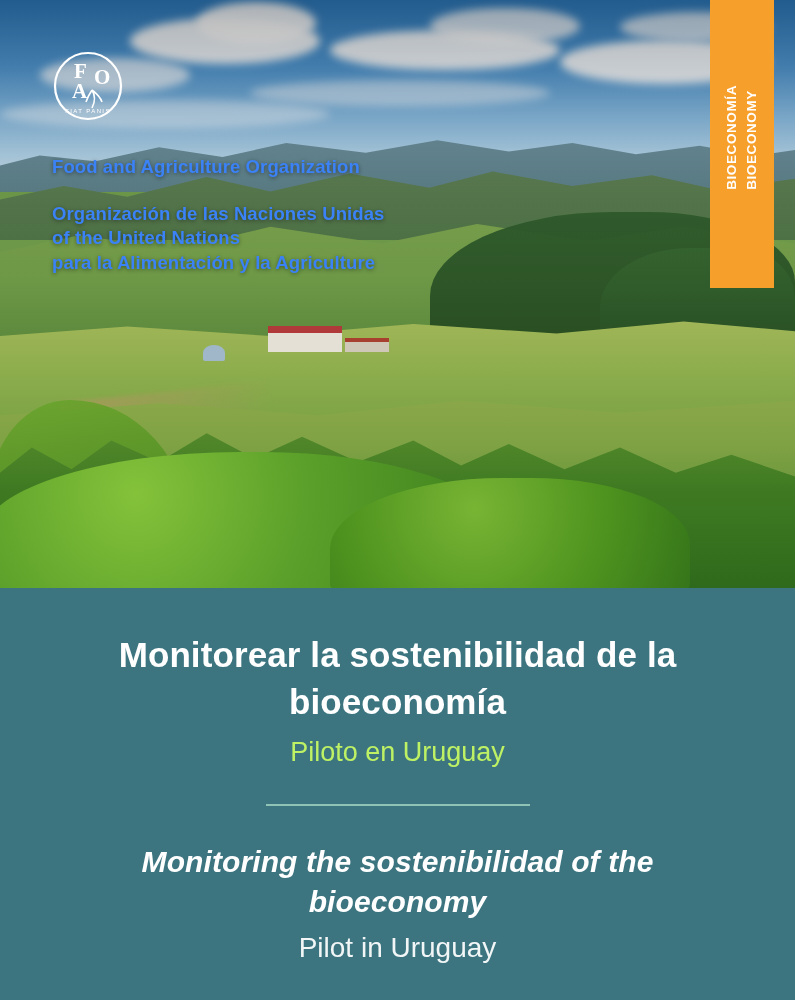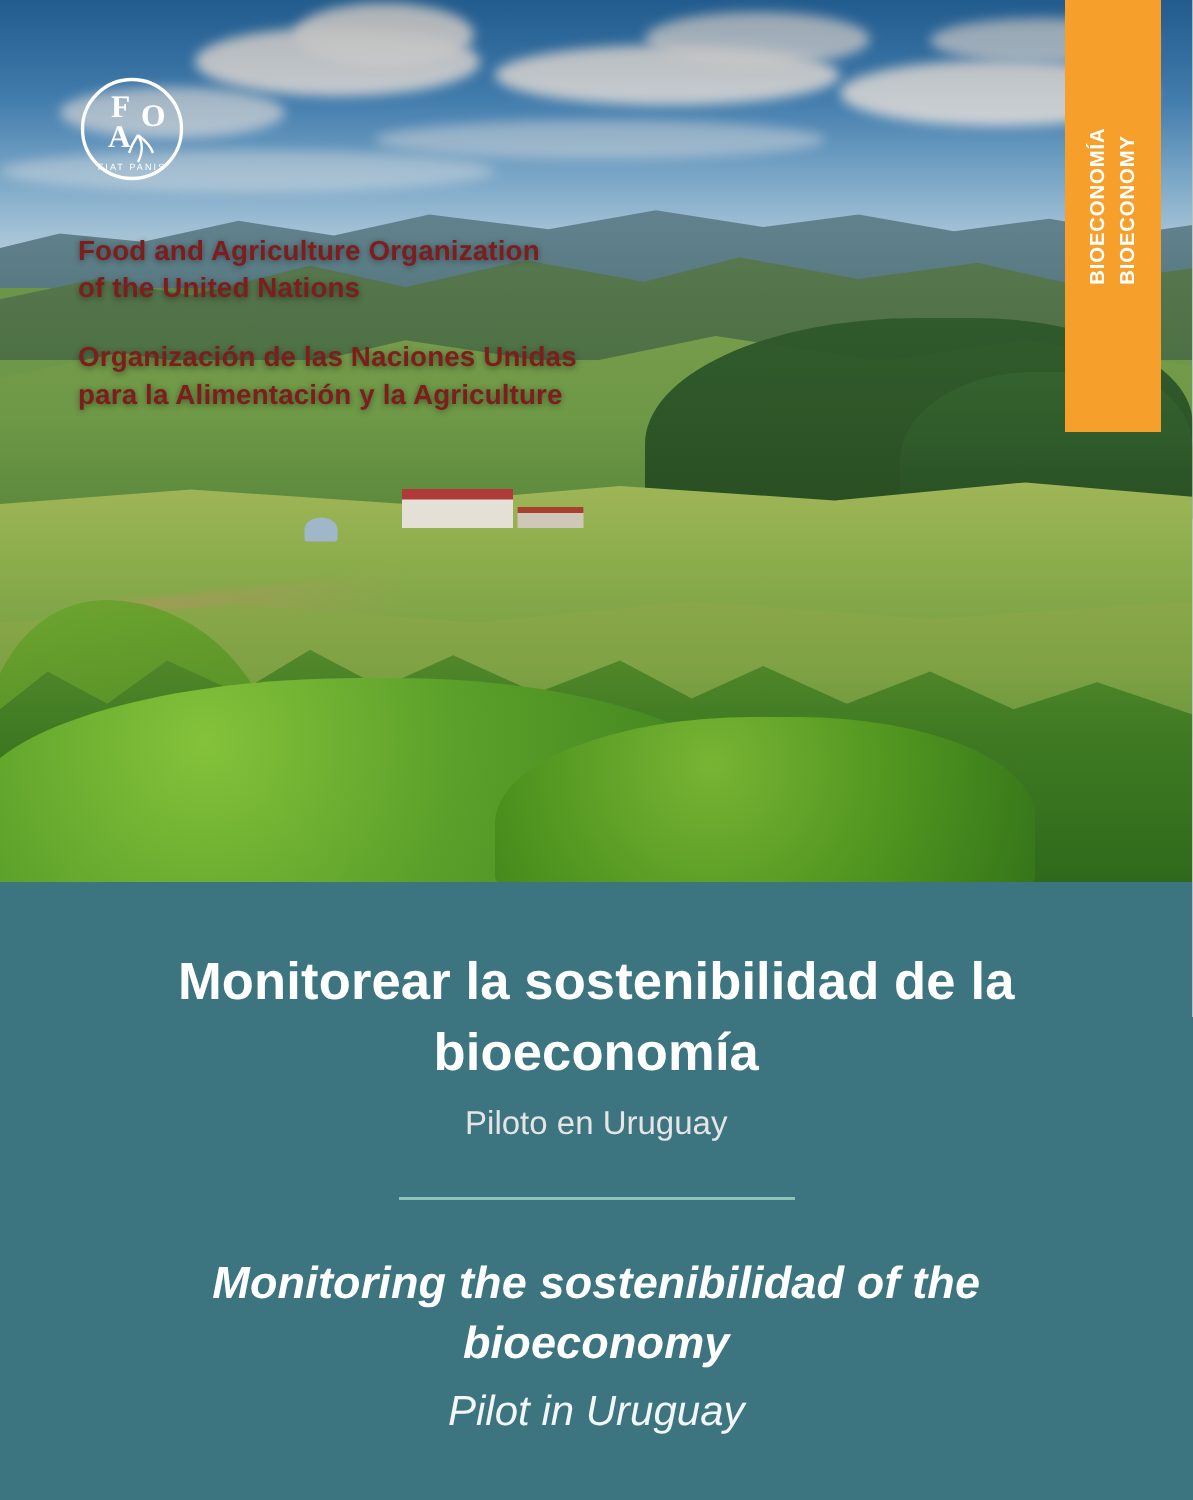--- a/index.html
+++ b/index.html
@@ -138,21 +138,21 @@
 
   
   .fao-logo {
     position: absolute; left: 52px; top: 50px; width: 72px; height: 72px;
   }
   .fao-logo svg { display: block; }
 
   
   .org-block {
     position: absolute; left: 52px; top: 155px; width: 420px;
-    color: #7f1d1d;
+    color: #3b82f6;
     text-shadow: 0 1px 4px rgba(0,0,0,0.45);
   }
   .org-line {
     font-size: 18.5px;
     font-weight: bold;
     line-height: 1.33;
     letter-spacing: .1px;
   }
   .org-block .org-es { margin-top: 22px; }
 
@@ -187,43 +187,42 @@
     text-align: center;
     padding: 44px 66px 0 66px;
   }
   .title-es {
     font-size: 35px;
     font-weight: bold;
     line-height: 1.33;
     letter-spacing: .1px;
   }
   .subtitle-es {
-    font-size: 22px;
+    font-size: 27px;
     font-weight: 300;
     line-height: 1.3;
     margin-top: 10px;
-    color: #e5e5e5;
+    color: #bef264;
   }
   .divider {
     width: 264px;
     height: 2px;
     background: #8fc3b6;
     margin: 34px auto 0 auto;
   }
   .title-en {
     font-size: 30px;
     font-weight: bold;
     font-style: italic;
     line-height: 1.33;
     margin-top: 36px;
     letter-spacing: .1px;
   }
   .subtitle-en {
     font-size: 28px;
-    font-style: italic;
     font-weight: 300;
     line-height: 1.3;
     margin-top: 8px;
     color: #f2f6f6;
   }
 </style>
 </head>
 <body>
 
 <div class="page">
@@ -263,22 +262,22 @@
       <text x="22" y="28" font-family="Liberation Serif, serif" font-size="21" font-weight="bold" fill="#ffffff">F</text>
       <text x="20" y="48" font-family="Liberation Serif, serif" font-size="21" font-weight="bold" fill="#ffffff">A</text>
       <text x="42" y="34" font-family="Liberation Serif, serif" font-size="21" font-weight="bold" fill="#ffffff">O</text>
       <path d="M40 40 q5 8 0 18 M40 40 q-4 6 -6 12 M40 40 q8 6 10 12" fill="none" stroke="#ffffff" stroke-width="1.6"></path>
       <text x="36" y="63" text-anchor="middle" font-family="Liberation Sans, sans-serif" font-size="6" letter-spacing="1.4" fill="#ffffff">FIAT PANIS</text>
     </svg>
   </div>
 
   <div class="org-block">
     <div class="org-line">Food and Agriculture Organization</div>
+    <div class="org-line org-es">Organización de las Naciones Unidas</div>
     <div class="org-line">of the United Nations</div>
-    <div class="org-line org-es">Organización de las Naciones Unidas</div>
     <div class="org-line">para la Alimentación y la Agriculture</div>
   </div>
 
   <div class="series-tab">
     <div class="series-tab-inner">
       <span>BIOECONOMÍA</span>
       <span>BIOECONOMY</span>
     </div>
   </div>
 

